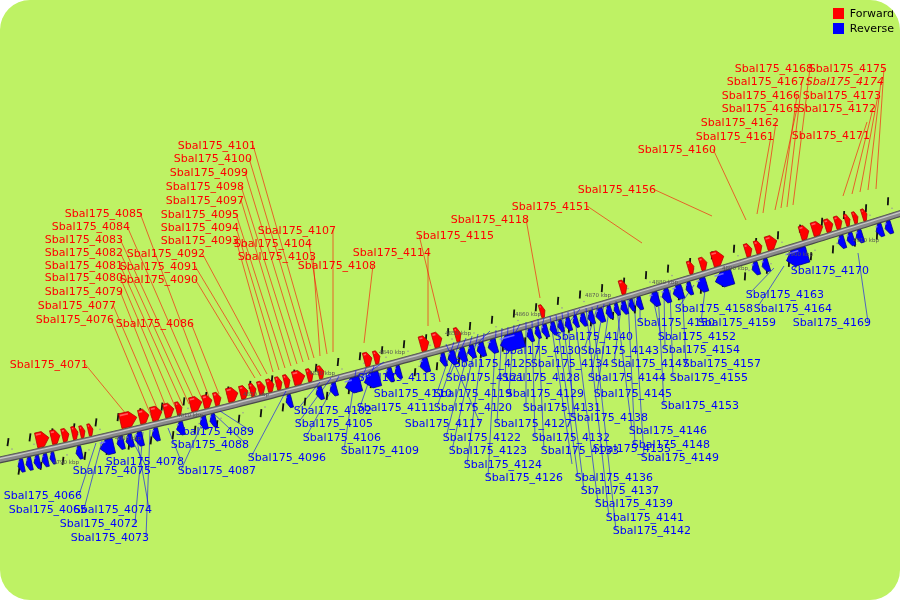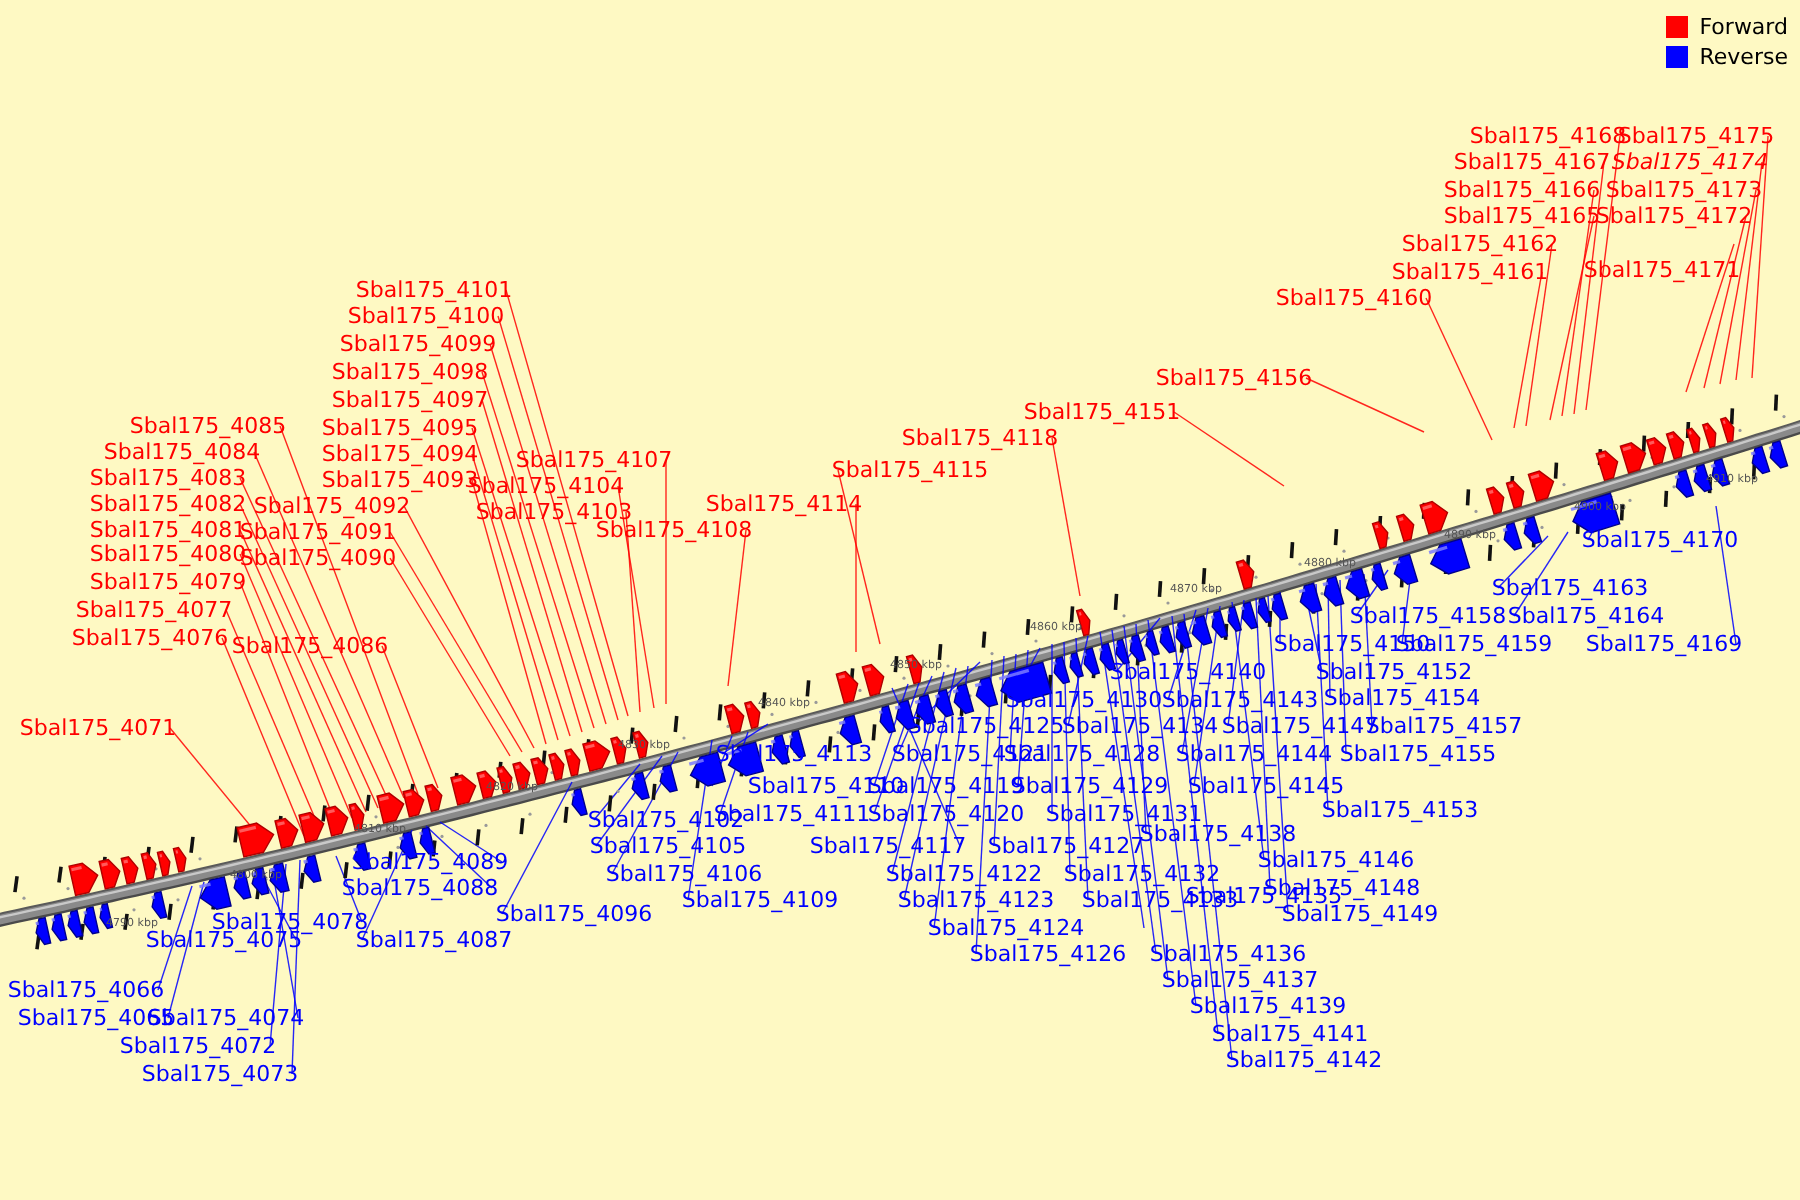--- a/index.html
+++ b/index.html
@@ -2,23 +2,24 @@
 <html><head>
 <meta charset="utf-8">
 <style>
   html, body {
     margin: 0; padding: 0;
     background: #ffffff;
   }
   #stage {
     position: relative;
     width: 900px; height: 600px;
-    background: #fef9c3;
+    background: #bef264;
     overflow: hidden;
     font-family: "DejaVu Sans", sans-serif;
+    border-radius: 30px;
   }
   #canvas { position: absolute; left: 0; top: 0; }
 
   
   .legend {
     position: absolute;
     right: 6px; top: 6px;
     font-family: "DejaVu Sans", sans-serif;
     font-size: 11px;
     color: #000;

